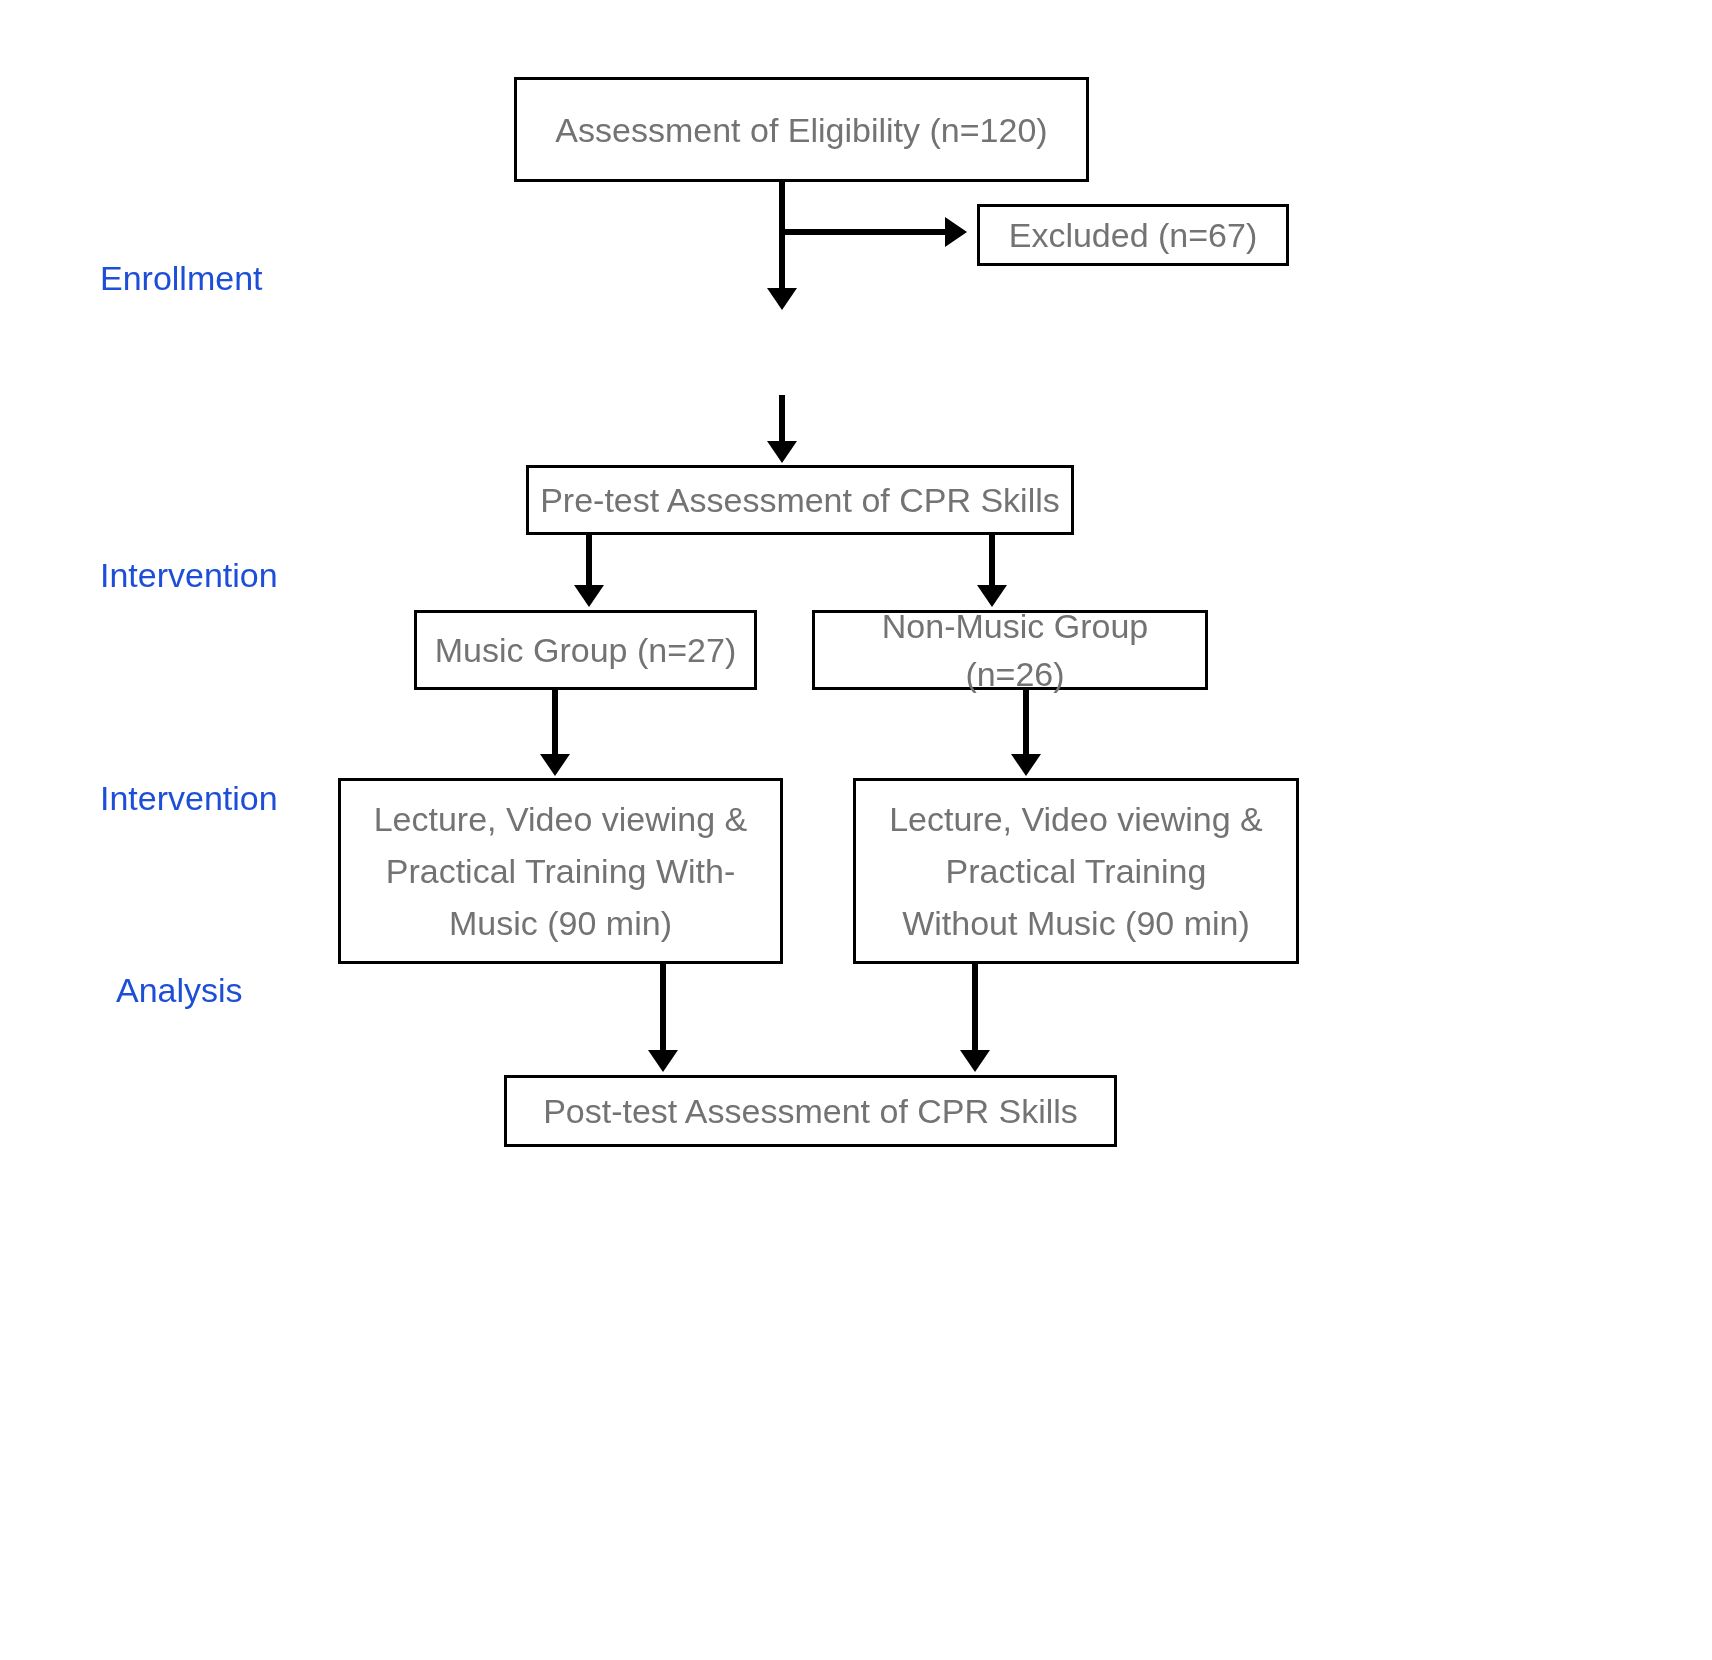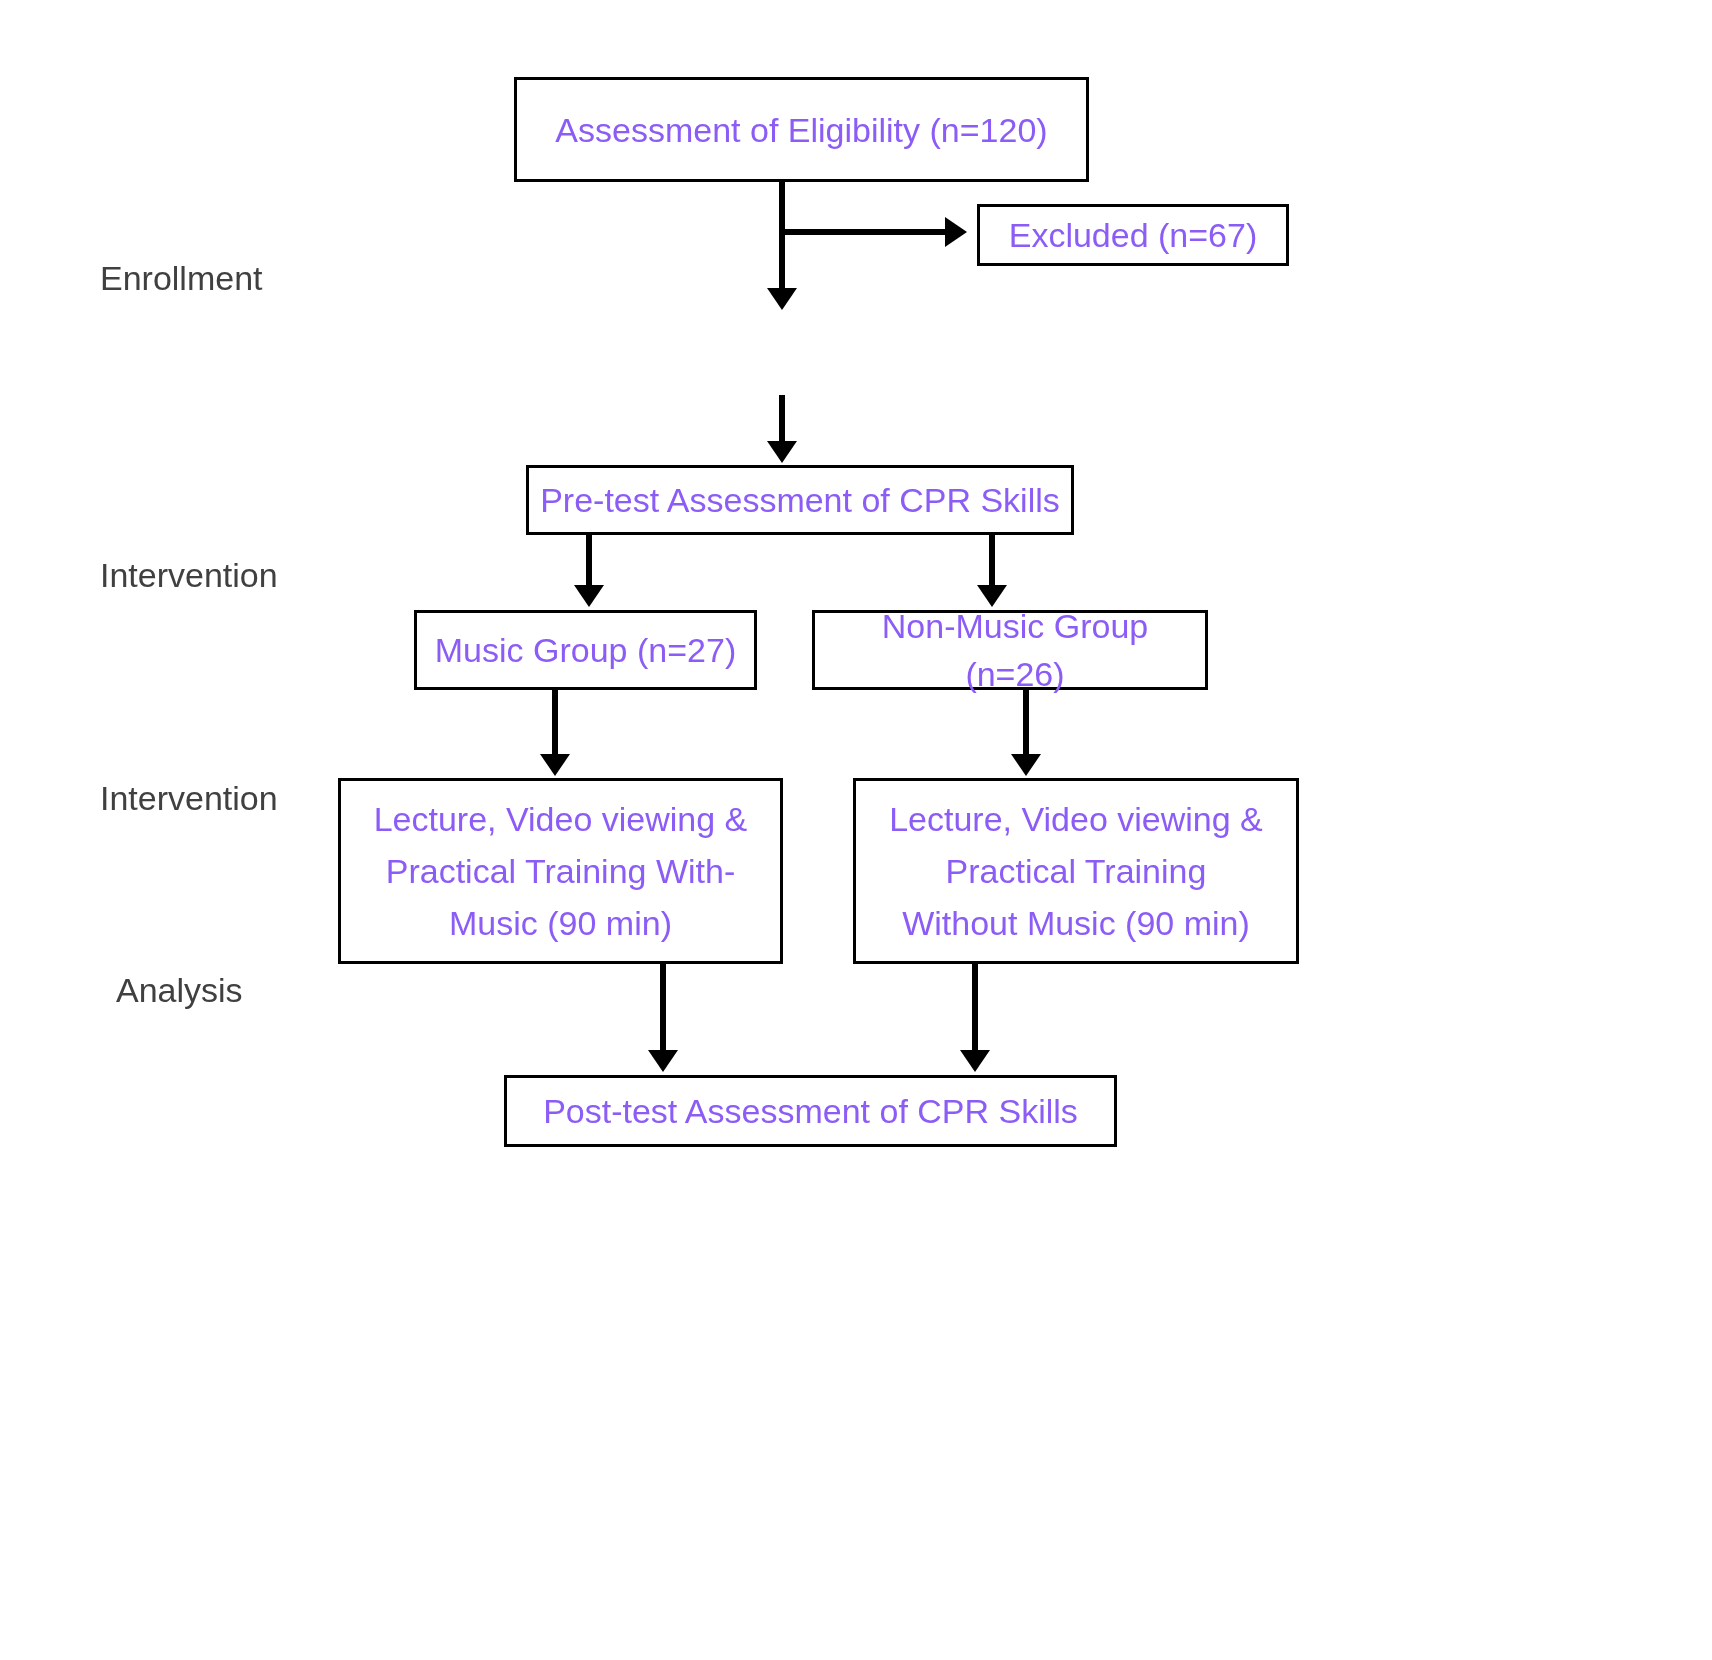--- a/index.html
+++ b/index.html
@@ -16,38 +16,38 @@
     font-family: "Liberation Sans", sans-serif;
     color: #000000;
   }
 
   
   .stage-label {
     position: absolute;
     font-family: "Liberation Sans", sans-serif;
     font-size: 34px;
     line-height: 40px;
-    color: #404040;
+    color: #1d4ed8;
     white-space: nowrap;
   }
 
   
   .node {
     position: absolute;
     box-sizing: border-box;
     border: 3px solid #000000;
     background: #ffffff;
     display: flex;
     align-items: center;
     justify-content: center;
     text-align: center;
     font-family: "Liberation Sans", sans-serif;
     font-size: 34px;
     line-height: 48px;
-    color: #8b5cf6;
+    color: #737373;
     padding: 4px 10px;
   }
   .node .node-text {
     display: block;
     width: 100%;
     white-space: pre-line;
   }
 
   
   .vline {

